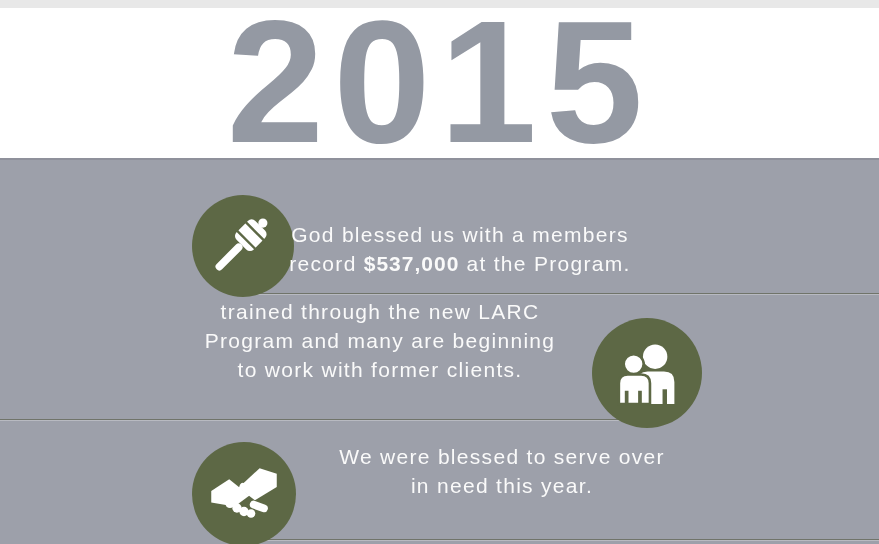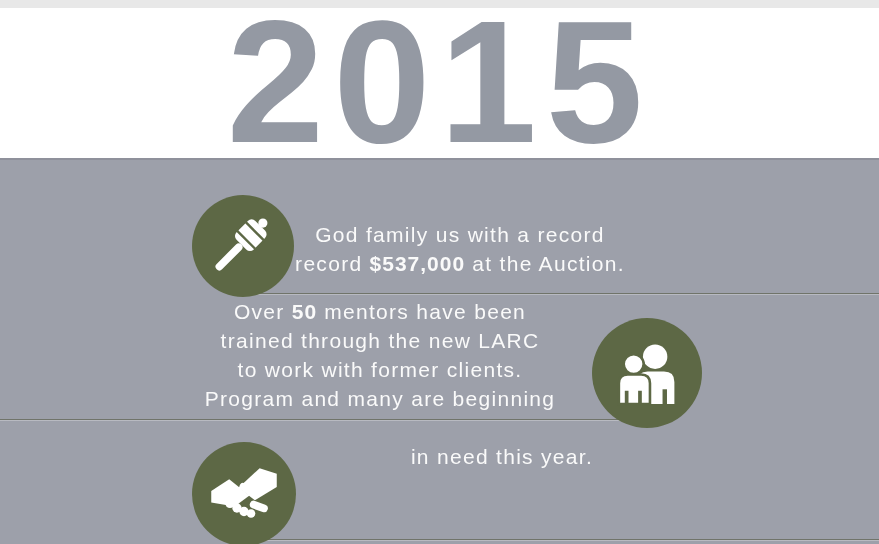--- a/index.html
+++ b/index.html
@@ -66,29 +66,28 @@
         <g transform="rotate(45 50 46)">
           <circle class="wht" cx="50" cy="9" r="6"></circle>
           <rect class="wht" x="34" y="14" width="32" height="35" rx="7"></rect>
           <rect class="cut" x="31" y="22.5" width="38" height="3.2"></rect>
           <rect class="cut" x="31" y="38.5" width="38" height="3.2"></rect>
           <rect class="wht" x="45" y="49" width="10" height="46" rx="5"></rect>
         </g>
       </svg>
     </div>
     <div class="blurb" style="left:285px;top:60px;width:350px;">
-      <div><span>God family us with a record</span></div>
-      <div><span>record </span><span class="b">$537,000</span><span> at the Auction.</span></div>
+      <div><span>God blessed us with a members</span></div>
+      <div><span>record </span><span class="b">$537,000</span><span> at the Program.</span></div>
     </div>
 
     <div class="blurb" style="left:190px;top:137px;width:380px;">
-      <div><span>Over </span><span class="b">50</span><span> mentors have been</span></div>
       <div><span>trained through the new LARC</span></div>
+      <div><span>Program and many are beginning</span></div>
       <div><span>to work with former clients.</span></div>
-      <div><span>Program and many are beginning</span></div>
     </div>
     <div class="badge" style="left:592px;top:158px;width:110px;height:110px;">
       <svg width="74" height="74" viewBox="0 0 100 100">
 
         <circle class="wht" cx="61" cy="28" r="16.5"></circle>
         <path class="wht" d="M37 92 V62 Q37 48 51 48 H73 Q87 48 87 62 V92 Z"></path>
         <rect class="cut" x="71" y="72" width="6" height="20"></rect>
 
         <circle class="sep" cx="32" cy="38" r="13.5"></circle>
         <path class="sep" d="M12 92 V64 Q12 52 24 52 H42 Q54 52 54 64 V92 Z"></path>
@@ -103,17 +102,18 @@
         <polygon class="wht" points="8,46 31,31 57,52 38,66 8,61"></polygon>
         <rect class="wht" x="44" y="38" width="18" height="9" rx="4.5" transform="rotate(28 53 42)"></rect>
         <circle class="wht" cx="32" cy="62" r="6"></circle>
         <circle class="wht" cx="41" cy="68" r="6"></circle>
         <circle class="wht" cx="50" cy="72.5" r="6"></circle>
         <circle class="wht" cx="59" cy="75" r="5.5"></circle>
         <rect class="wht" x="57" y="61" width="24" height="10" rx="5" transform="rotate(20 69 66)"></rect>
       </svg>
     </div>
     <div class="blurb" style="left:312px;top:282px;width:380px;">
+      <div><span>We were blessed to serve over</span></div>
       <div><span>in need this year.</span></div>
     </div>
 
   </div>
 </div>
 
 </body></html>

